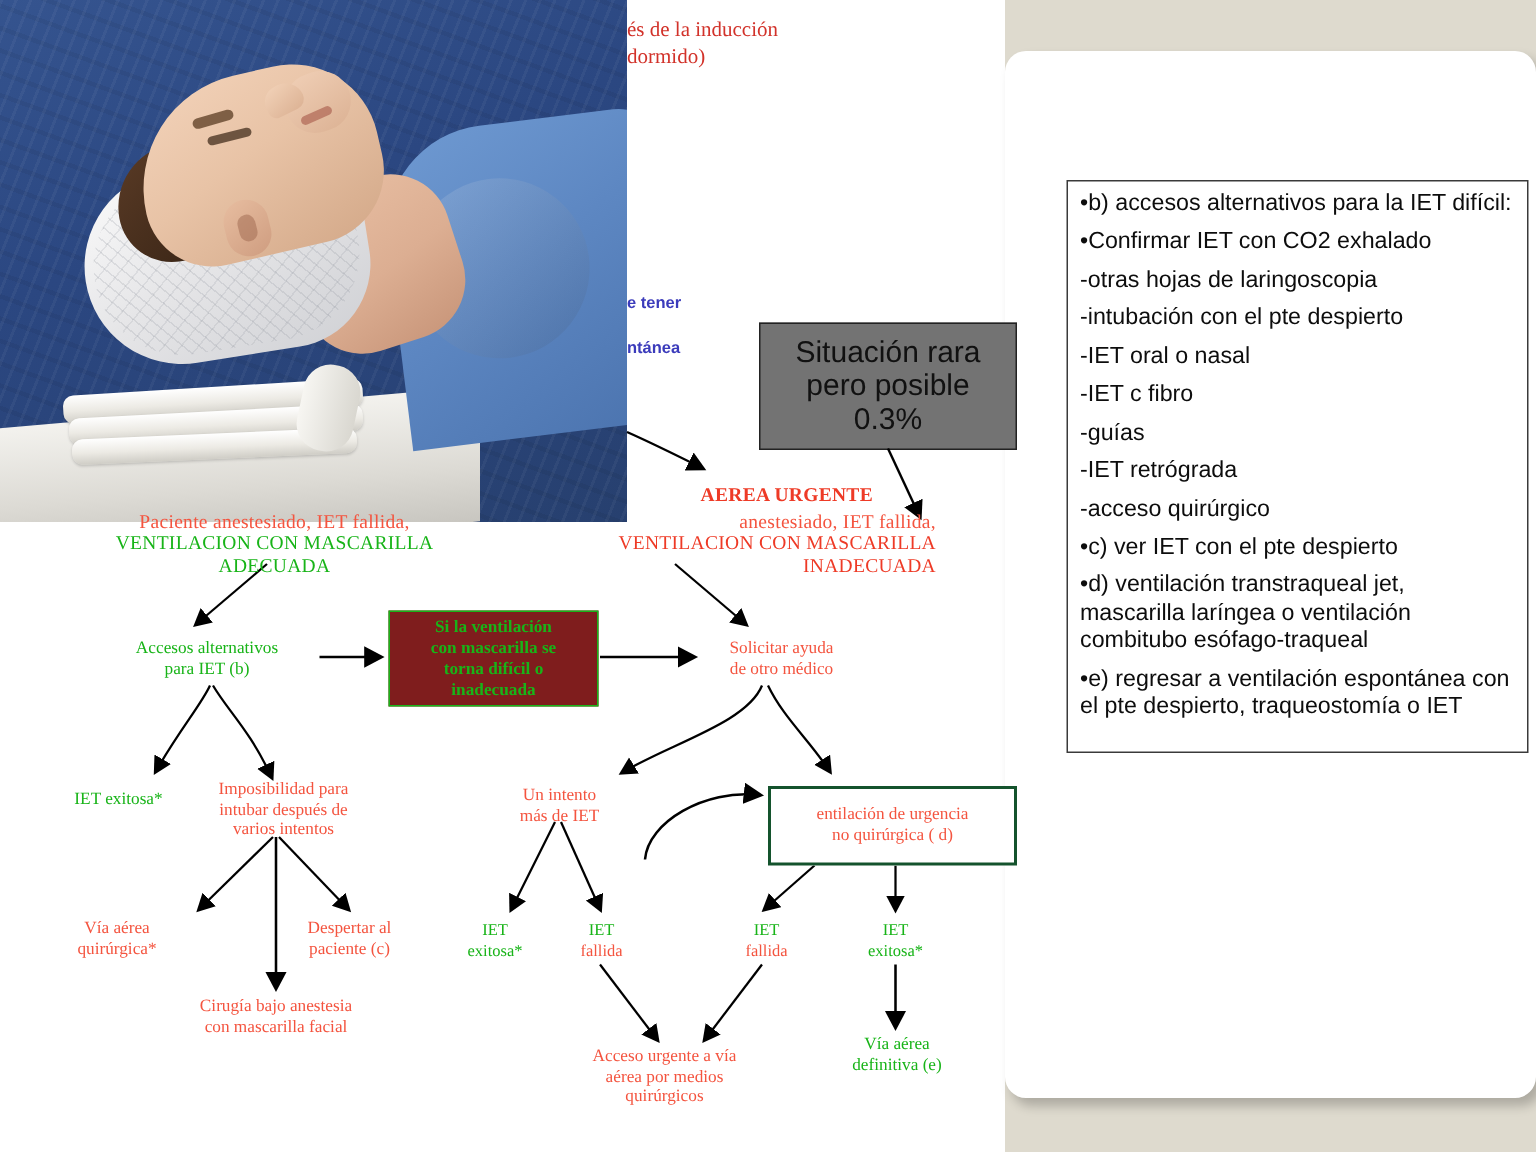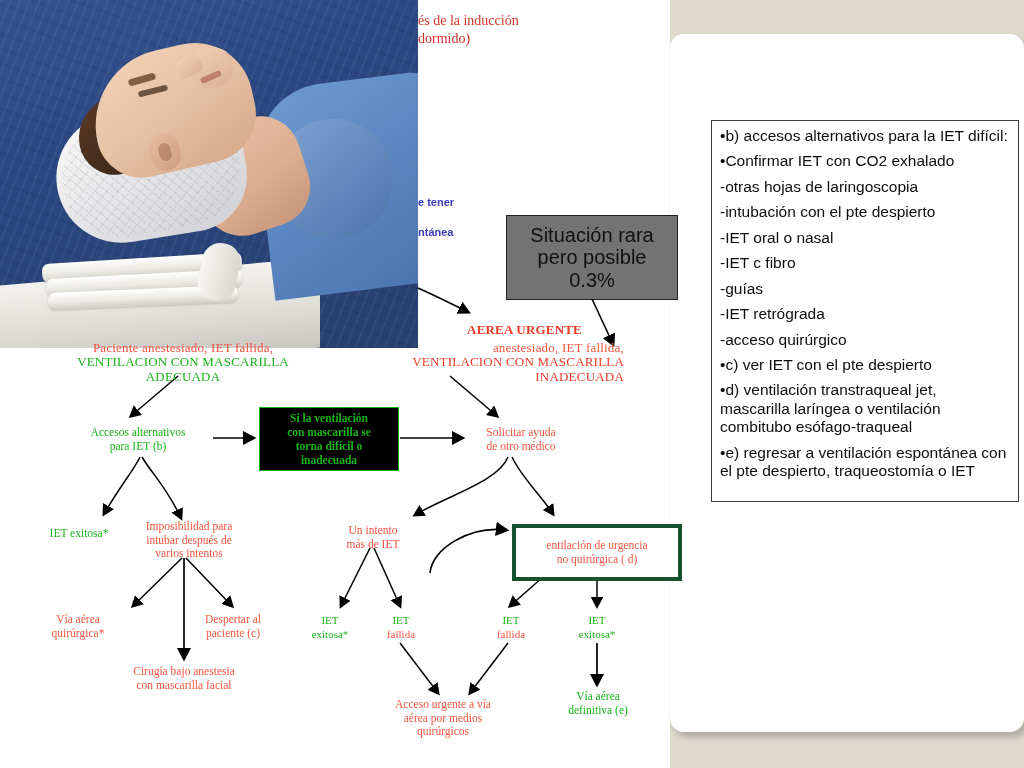--- a/index.html
+++ b/index.html
@@ -120,28 +120,28 @@
   .n-green{color:#18b418;}
   .n-red{color:#f4543f;}
   .hdr{font-size:13px;letter-spacing:.2px;}
   .hdr-red{color:#ee3a26;text-align:right;}
   .hdr-green{color:#18b418;}
   .sm{font-size:11.5px;}
   .xs{font-size:11px;}
 
   .yellow-box{
     position:absolute;left:259px;top:89px;width:138px;height:62px;
-    background:#000000;border:1.6px solid #19b419;
+    background:#7f1d1d;border:1.6px solid #19b419;
     display:flex;align-items:center;justify-content:center;
     color:#18b418;font-family:"Liberation Serif",serif;font-weight:700;
     font-size:11.5px;line-height:1.22;text-align:center;
   }
   .thick-box{
     position:absolute;left:512px;top:206px;width:162px;height:49px;
-    border:4px solid #14532d;background:#fff;
+    border:2px solid #14532d;background:#fff;
     display:flex;align-items:center;justify-content:center;
   }
   .thick-box span{color:#f4543f;font-family:"Liberation Serif",serif;font-size:11.5px;
     line-height:1.18;text-align:center;white-space:pre-line;}
 
   svg.arrows{position:absolute;left:0;top:0;width:670px;height:450px;overflow:visible;}
   svg.toparrow{position:absolute;left:0;top:0;width:1024px;height:768px;
     pointer-events:none;overflow:visible;}
 </style>
 </head>

